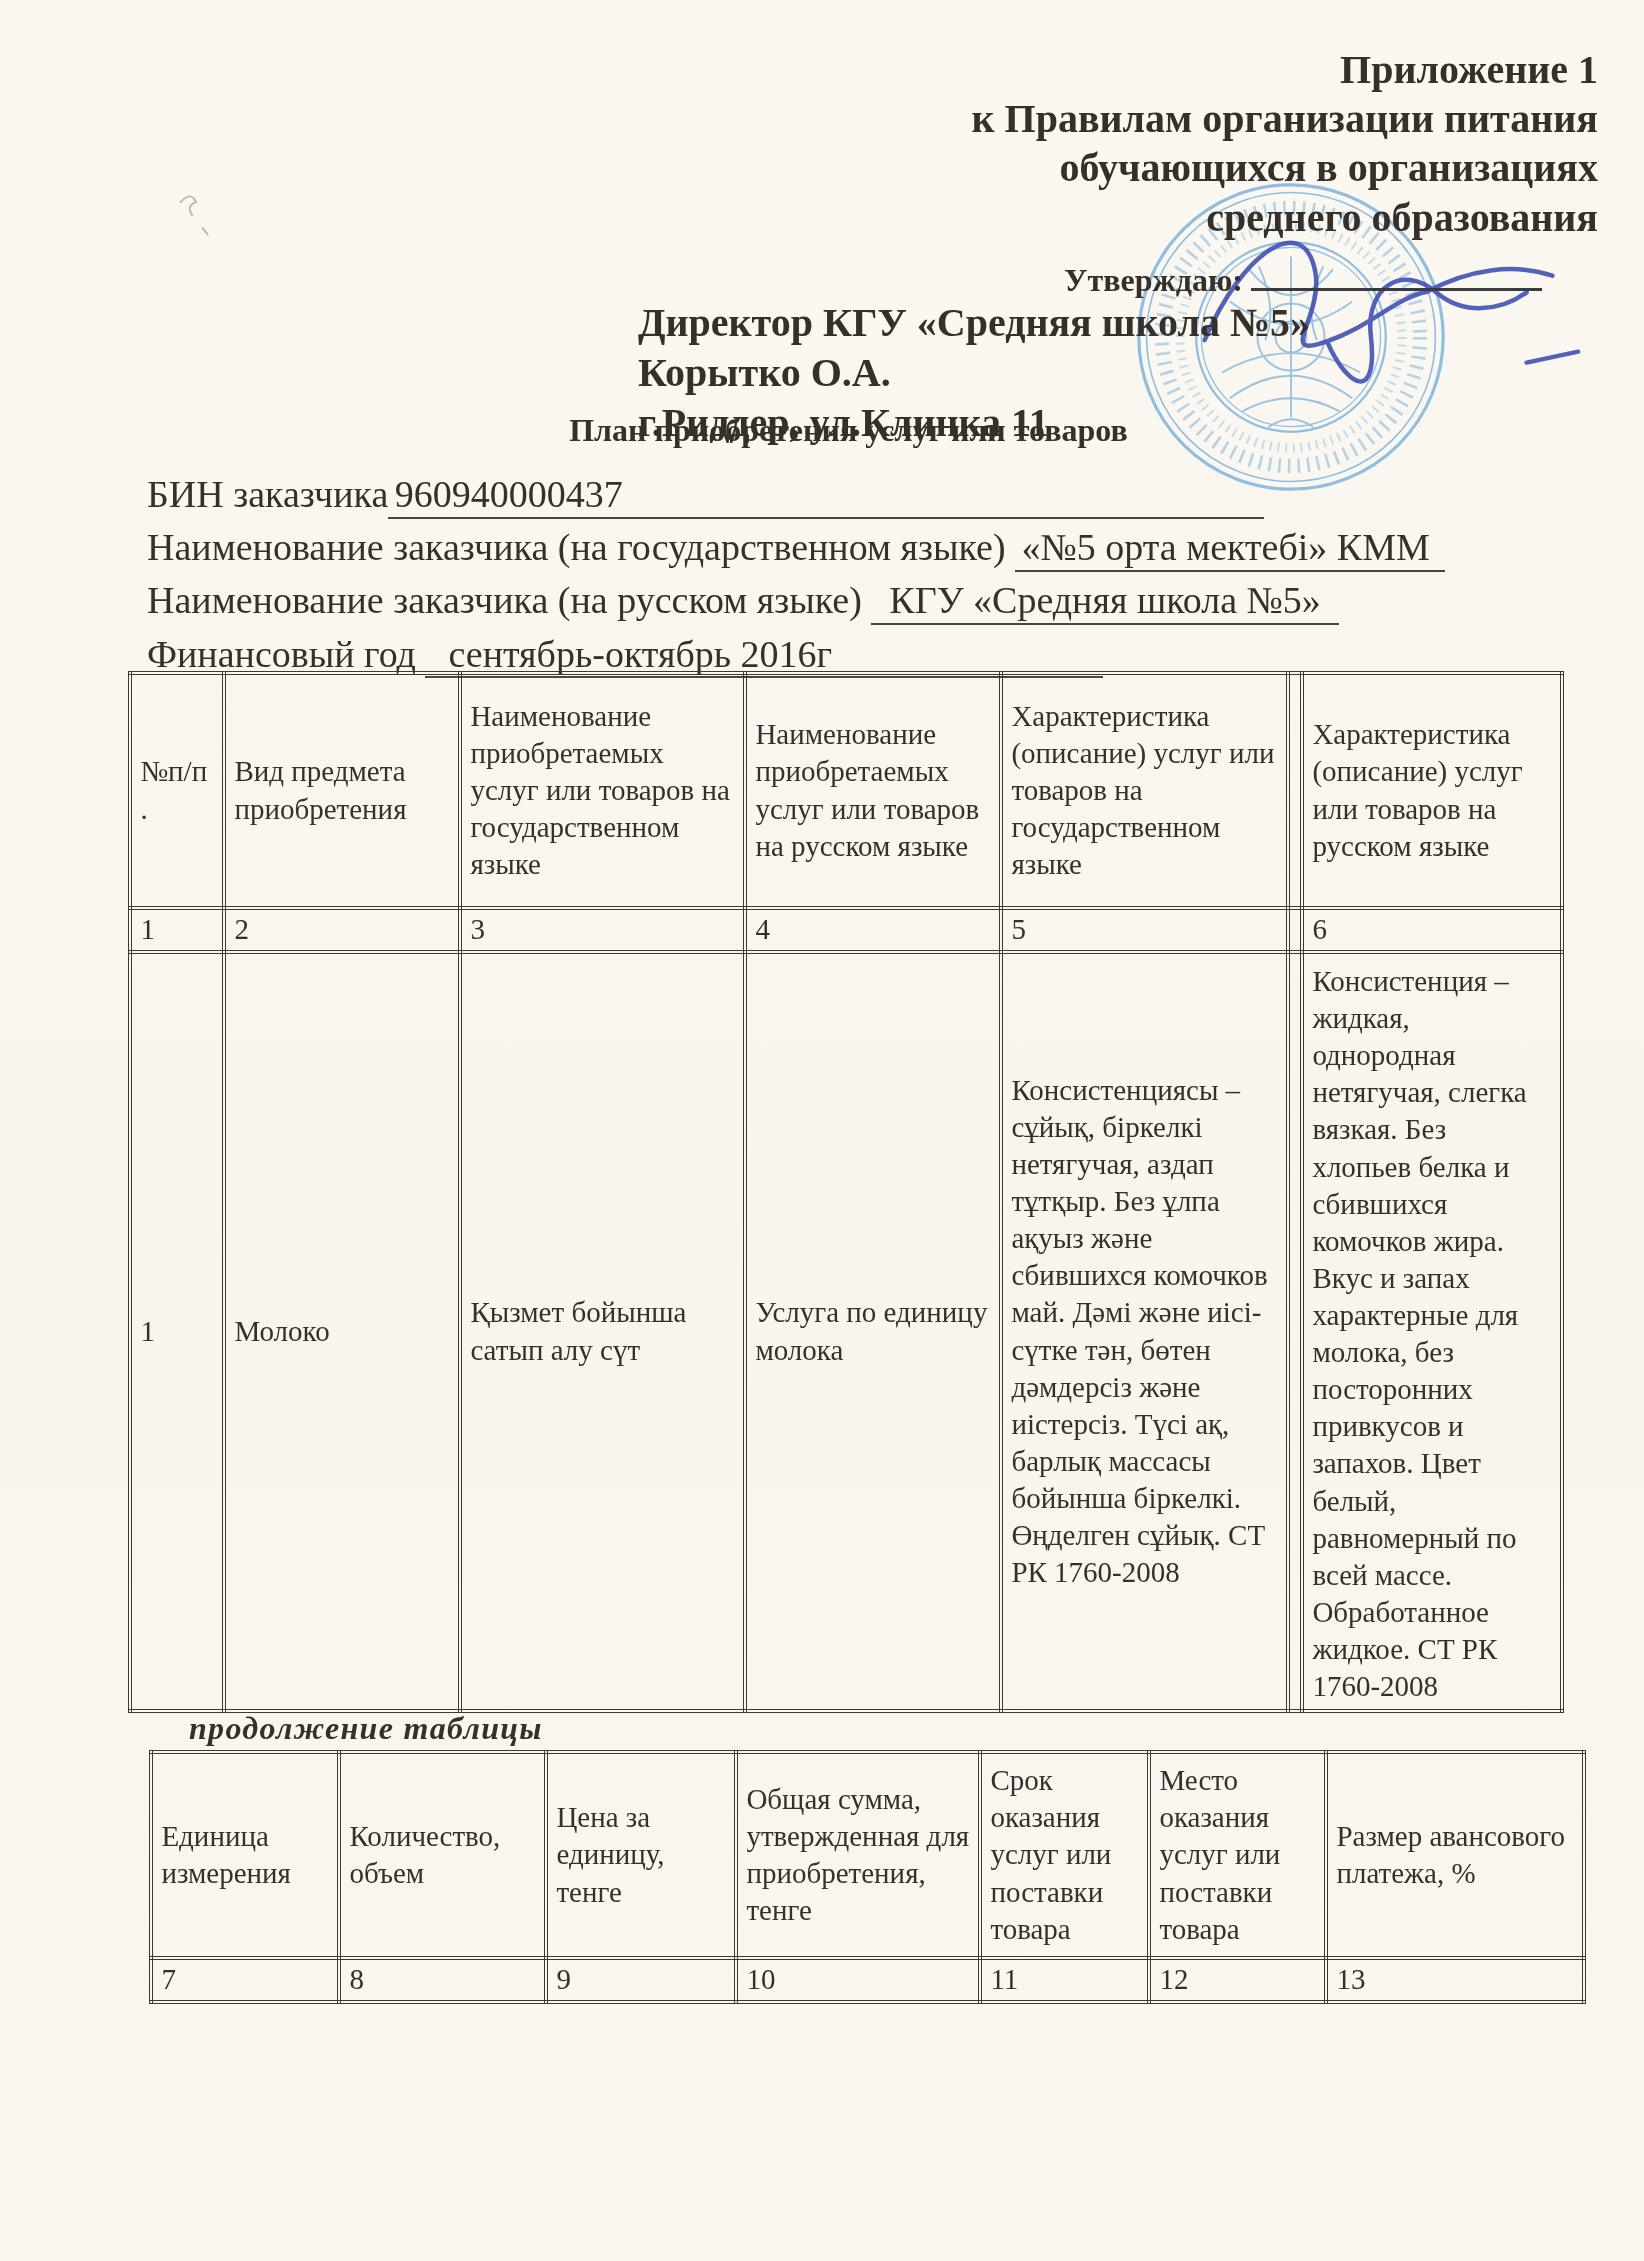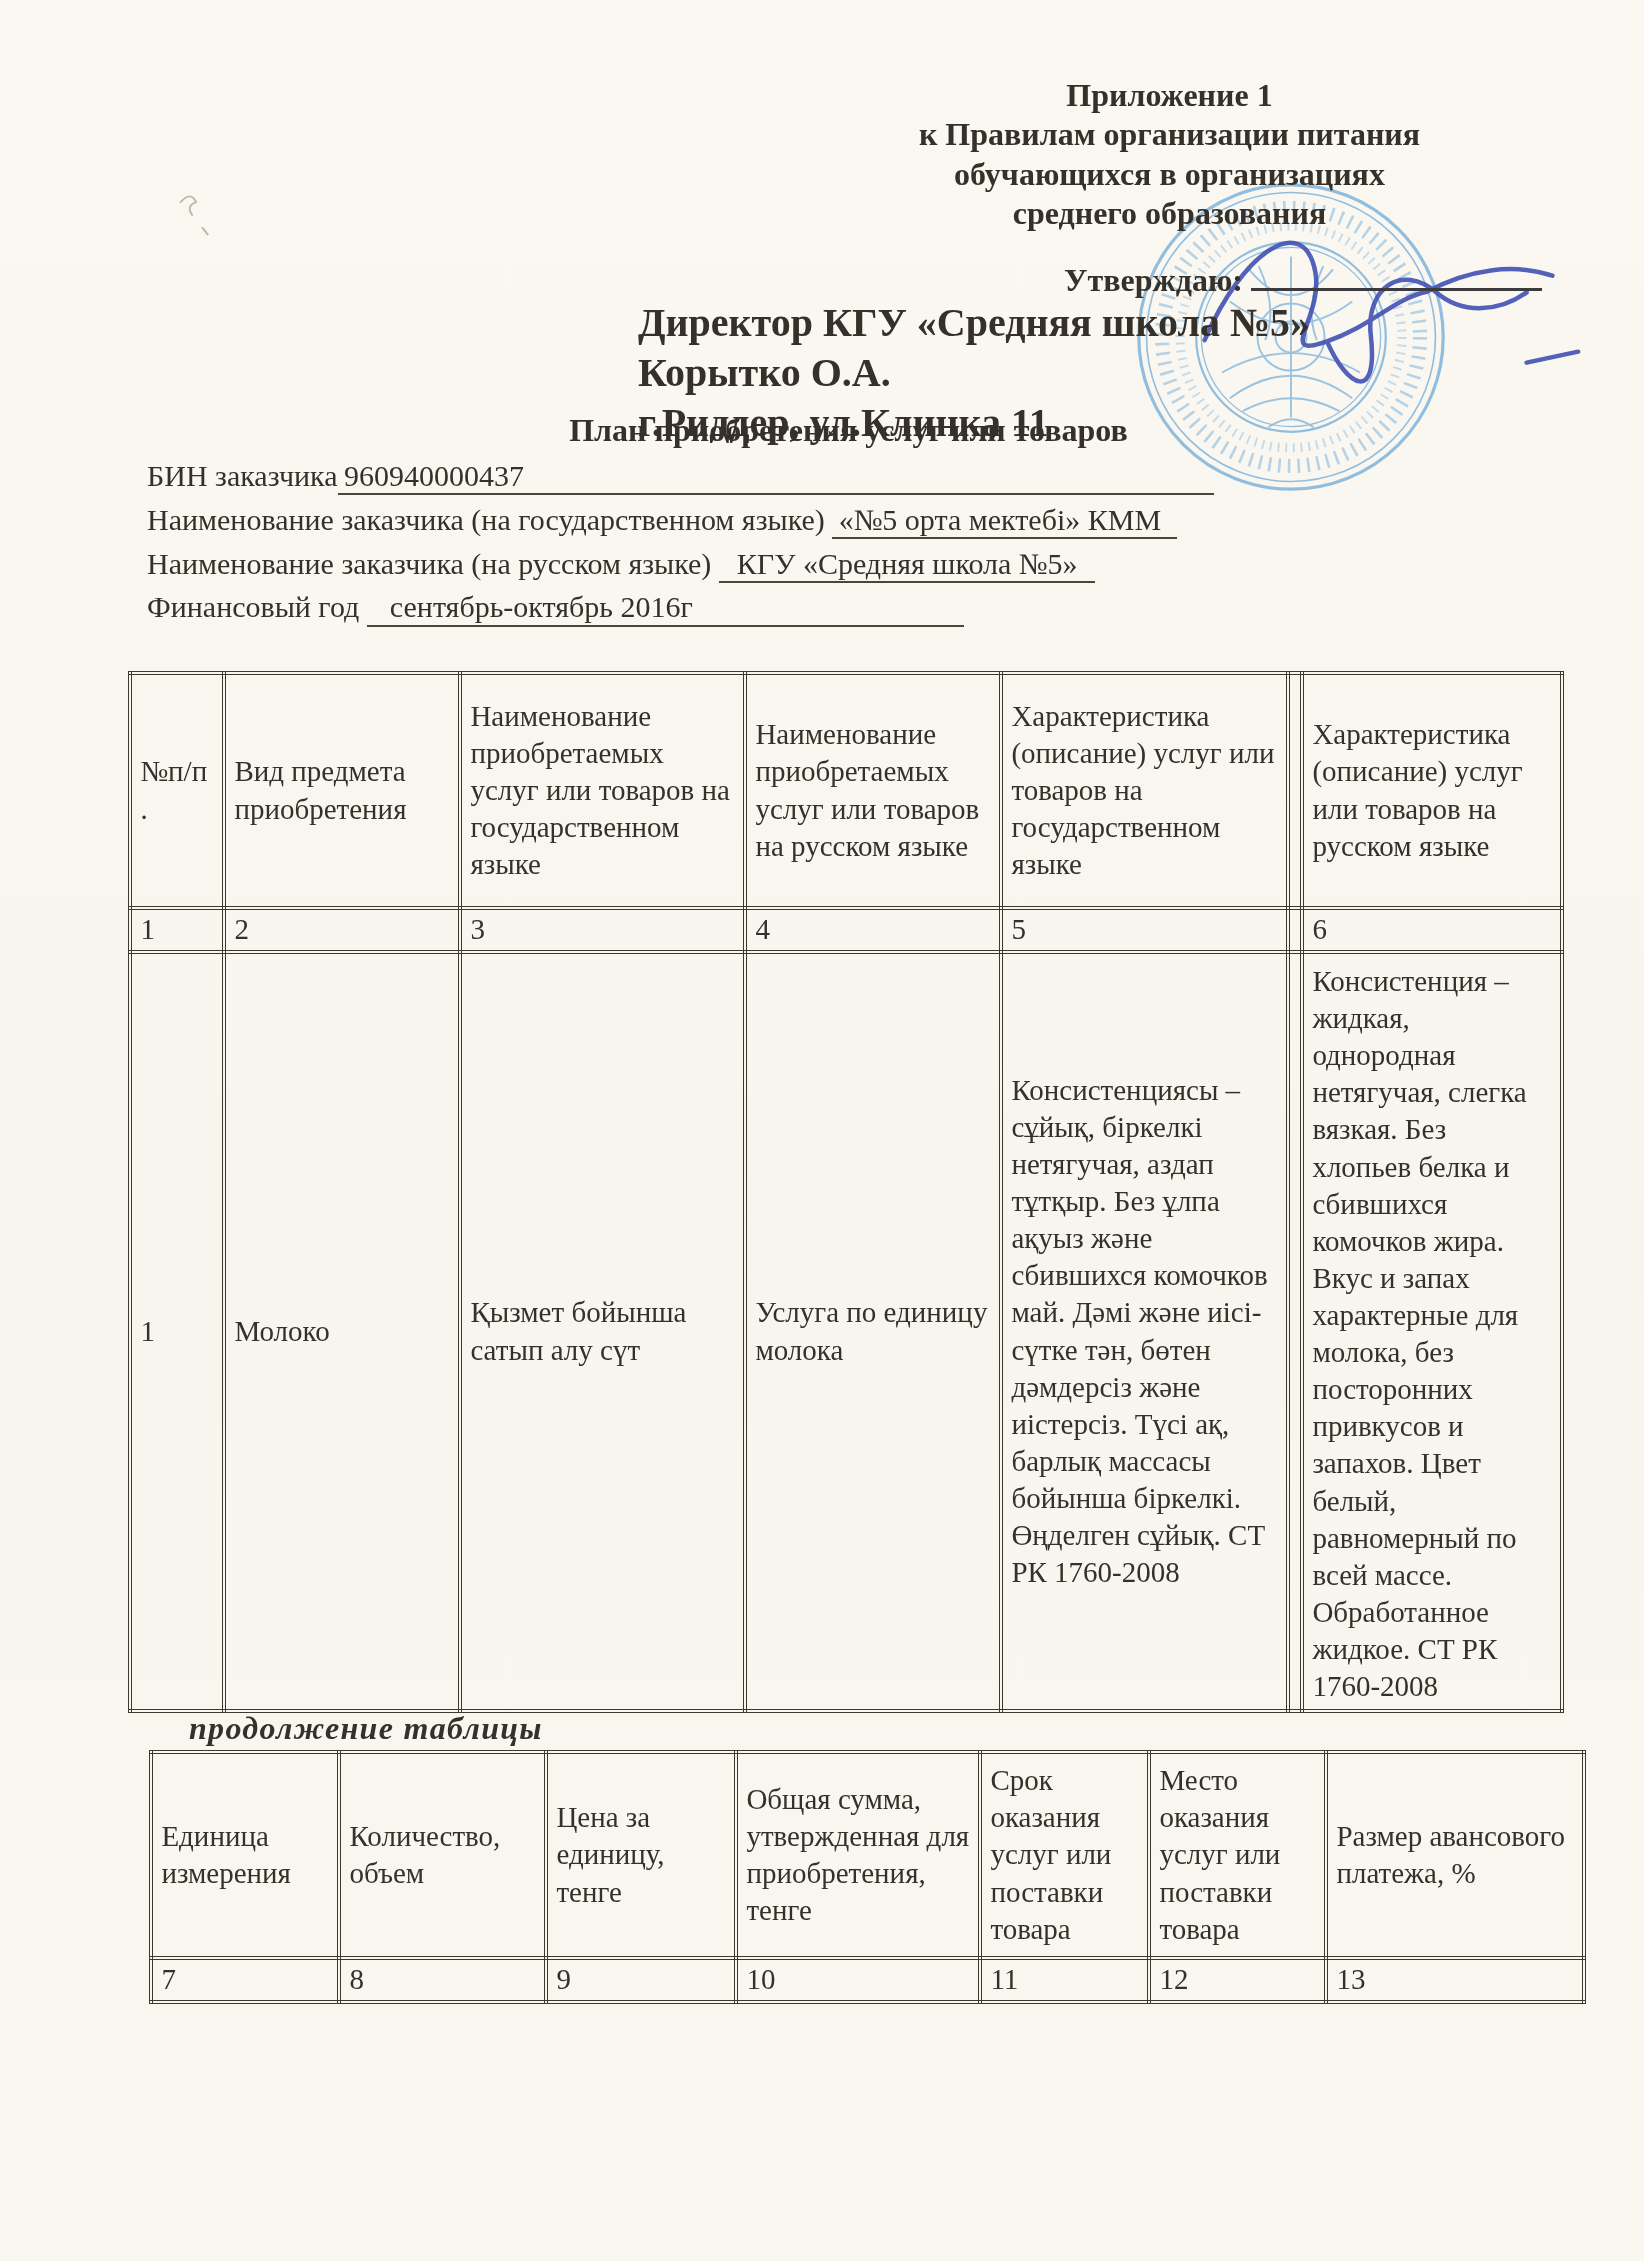--- a/index.html
+++ b/index.html
@@ -6,40 +6,40 @@
   html,body { width:1644px; height:2261px; }
   body {
     position:relative;
     background:linear-gradient(180deg,#faf8f1 0%,#f7f5ee 55%,#f9f7f0 100%);
     font-family:"Liberation Serif", serif;
     color:#35312a;
     overflow:hidden;
   }
   .appendix{
     position:absolute; top:45px; left:741px; width:857px;
-    text-align:center; font-size:32px; font-weight:bold; line-height:1.23;margin-top:31px;
+    text-align:right; font-size:40px; font-weight:bold; line-height:1.23;
   }
   .approve{
     position:absolute; top:256px; left:1064px;
     font-size:32px; font-weight:bold; white-space:nowrap;
   }
   .sig-line{
     display:inline-block; width:291px; height:35px;
     border-bottom:3.2px solid #3b3a3e; vertical-align:baseline;
   }
   .approver{
     position:absolute; top:299px; left:638px; width:960px;
     font-size:40px; font-weight:bold; line-height:1.22;
   }
   .approver div{ margin-bottom:1.3px; }
   .title{
     position:absolute; top:412px; left:135px; width:1427px;
     text-align:center; font-size:32px; font-weight:bold;
   }
-  .fields{ position:absolute; top:458px; left:147px; font-size:30px; }
+  .fields{ position:absolute; top:472px; left:147px; font-size:38px; }
   .frow{ margin-bottom:6.4px; white-space:nowrap; line-height:1.18; }
   .ul{ display:inline-block; border-bottom:2.6px solid #4a463d; }
   .ul-bin{ width:876px; padding-left:6.4px; }
   .ul-kz{ padding:0 15.5px 0 6.4px; }
   .ul-ru{ padding:0 18px; }
   .ul-year{ padding-left:23px; padding-right:271px; }
 
   table{ position:absolute; border-collapse:collapse; table-layout:fixed; background:transparent; }
   th,td{
     border:4.5px double #3d392f;

